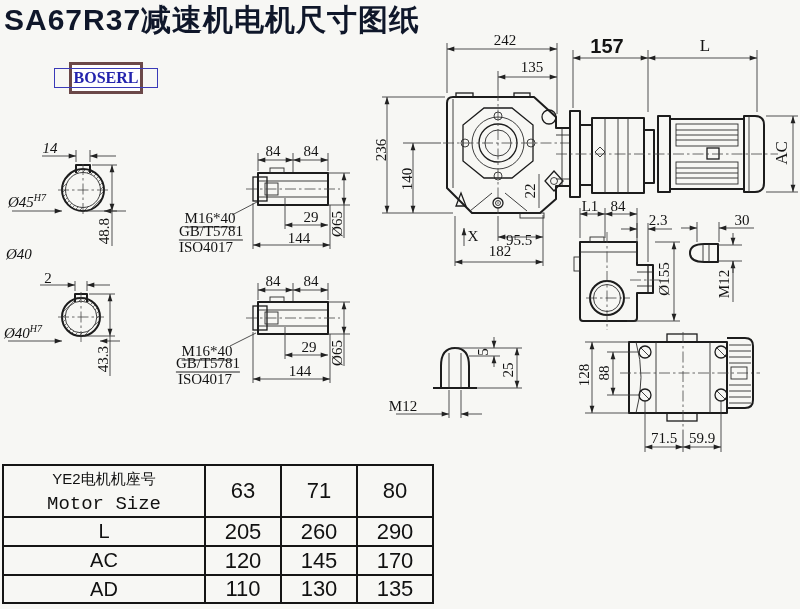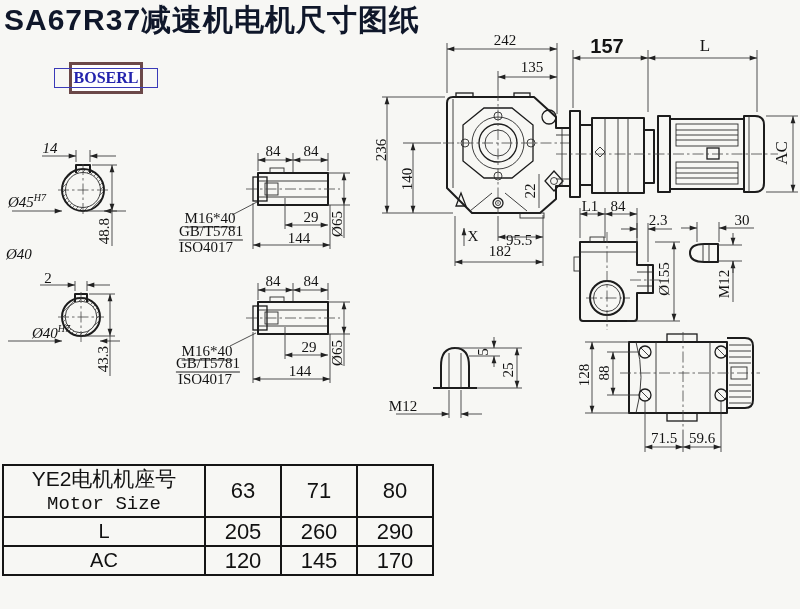--- a/index.html
+++ b/index.html
@@ -25,21 +25,21 @@
   .lab.lft{transform:none;font-style:italic;}
   .lab.ul{border-bottom:1px solid #222;padding-bottom:1px;}
   .lab.big{font:bold 20px "Liberation Sans",sans-serif;}
   .lab.ser{font:17px "Liberation Serif",serif;}
   sup{font-size:10px;}
   table.dimtable{position:absolute;left:2px;top:464px;border-collapse:collapse;table-layout:fixed;
        background:#f7f7f4;}
   table.dimtable td{border:2px solid #151515;text-align:center;vertical-align:middle;color:#111;
        padding:0;}
   .c0{width:200px;} .cN{width:74px;}
-  .hdr-cn{font-size:21px;line-height:26px;}
+  .hdr-cn{font-size:15px;line-height:26px;}
   .hdr-en{font:19px "Liberation Mono",monospace;line-height:24px;}
   .rowlab{font-size:20px;}
   .num{font-size:22px;}
   tr.hrow{height:52px;} tr.drow{height:29px;} tr.drow2{height:26px;}
 </style>
 </head>
 <body>
 
 <div class="page">
 
@@ -328,21 +328,21 @@
 <div class="logo">
   <span class="logo-inner">BOSERL</span>
 </div>
 
 <div class="lab" style="left:50px;top:148px;font-style:italic;">14</div>
 <div class="lab lft" style="left:8px;top:193px;"><span>Ø45</span><sup>H7</sup></div>
 <div class="lab v" style="left:104px;top:231px;">48.8</div>
 <div class="lab lft" style="left:6px;top:247px;">Ø40</div>
 
 <div class="lab" style="left:48px;top:278px;">2</div>
-<div class="lab lft" style="left:4px;top:324px;margin-left:28px;"><span>Ø40</span><sup>H7</sup></div>
+<div class="lab lft" style="left:4px;top:324px;"><span>Ø40</span><sup>H7</sup></div>
 <div class="lab v" style="left:103px;top:359px;">43.3</div>
 
 <div class="lab" style="left:273px;top:151px;">84</div>
 <div class="lab" style="left:311px;top:151px;">84</div>
 <div class="lab ul" style="left:210px;top:219px;">M16*40</div>
 <div class="lab ul" style="left:211px;top:232px;">GB/T5781</div>
 <div class="lab" style="left:206px;top:247px;">ISO4017</div>
 <div class="lab" style="left:311px;top:217px;">29</div>
 <div class="lab" style="left:299px;top:238px;">144</div>
 <div class="lab v" style="left:337px;top:224px;">Ø65</div>
@@ -376,21 +376,21 @@
 <div class="lab" style="left:742px;top:220px;">30</div>
 <div class="lab v" style="left:724px;top:284px;">M12</div>
 
 <div class="lab v" style="left:483px;top:352px;">5</div>
 <div class="lab v" style="left:508px;top:370px;">25</div>
 <div class="lab" style="left:403px;top:406px;">M12</div>
 
 <div class="lab v" style="left:584px;top:375px;">128</div>
 <div class="lab v" style="left:604px;top:373px;">88</div>
 <div class="lab" style="left:664px;top:438px;">71.5</div>
-<div class="lab" style="left:702px;top:438px;">59.6</div>
+<div class="lab" style="left:702px;top:438px;">59.9</div>
 
 <table class="dimtable">
   <tbody>
         <tr class="hrow">
     <td class="c0">
       <div class="hdr-cn">YE2电机机座号</div>
       <div class="hdr-en">Motor Size</div>
     </td>
     <td class="cN num">63</td>
     <td class="cN num">71</td>
@@ -401,16 +401,22 @@
     <td class="cN num">205</td>
     <td class="cN num">260</td>
     <td class="cN num">290</td>
   </tr>
   <tr class="drow">
     <td class="c0 rowlab">AC</td>
     <td class="cN num">120</td>
     <td class="cN num">145</td>
     <td class="cN num">170</td>
   </tr>
+  <tr class="drow2">
+    <td class="c0 rowlab">AD</td>
+    <td class="cN num">110</td>
+    <td class="cN num">130</td>
+    <td class="cN num">135</td>
+  </tr>
 </tbody>
     </table>
 
 </div>
 
 </body></html>

